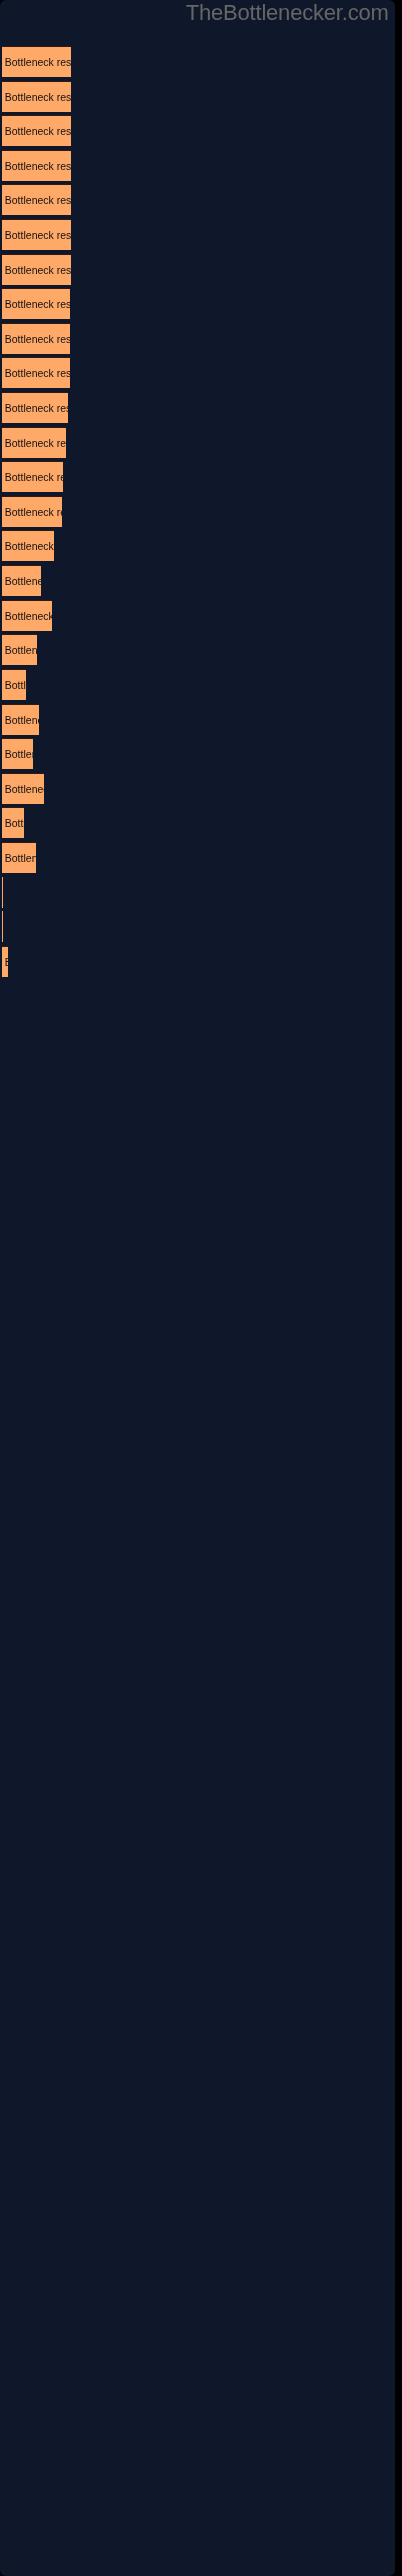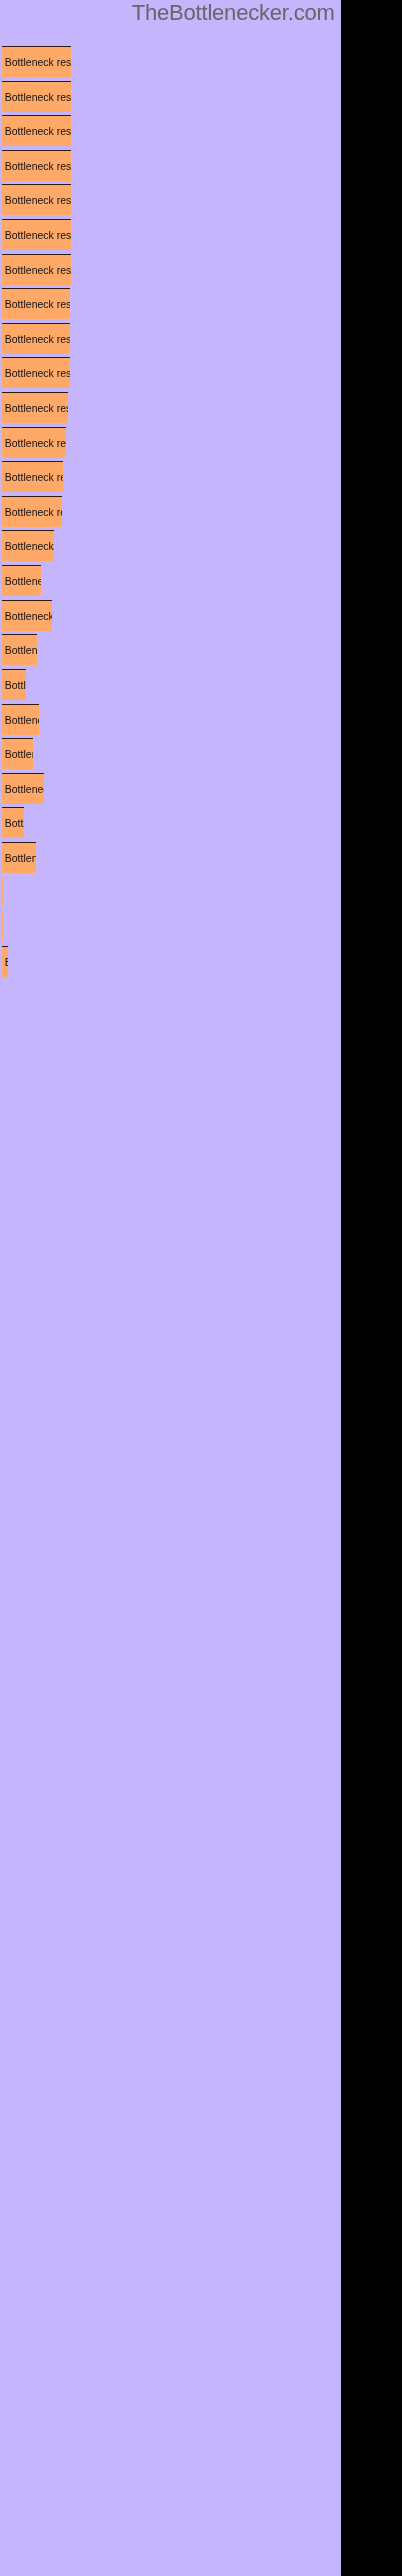--- a/index.html
+++ b/index.html
@@ -11,23 +11,24 @@
   body {
     width: 403px;
     height: 2576px;
     position: relative;
     overflow: hidden;
     font-family: "Liberation Sans", sans-serif;
     -webkit-font-smoothing: antialiased;
   }
   #chart-root {
     position: relative;
-    width: 341px;
+    width: 395px;
     height: 2576px;
-    background: #c4b5fd;
+    background: #0f172a;
+    border-radius: 6px;
   }
   #watermark {
     position: absolute;
     right: 6.4px;
     top: 0.8px;
     font-family: "Liberation Sans", sans-serif;
     font-size: 22px;
     line-height: 24px;
     color: #666666;
     letter-spacing: -0.2px;

